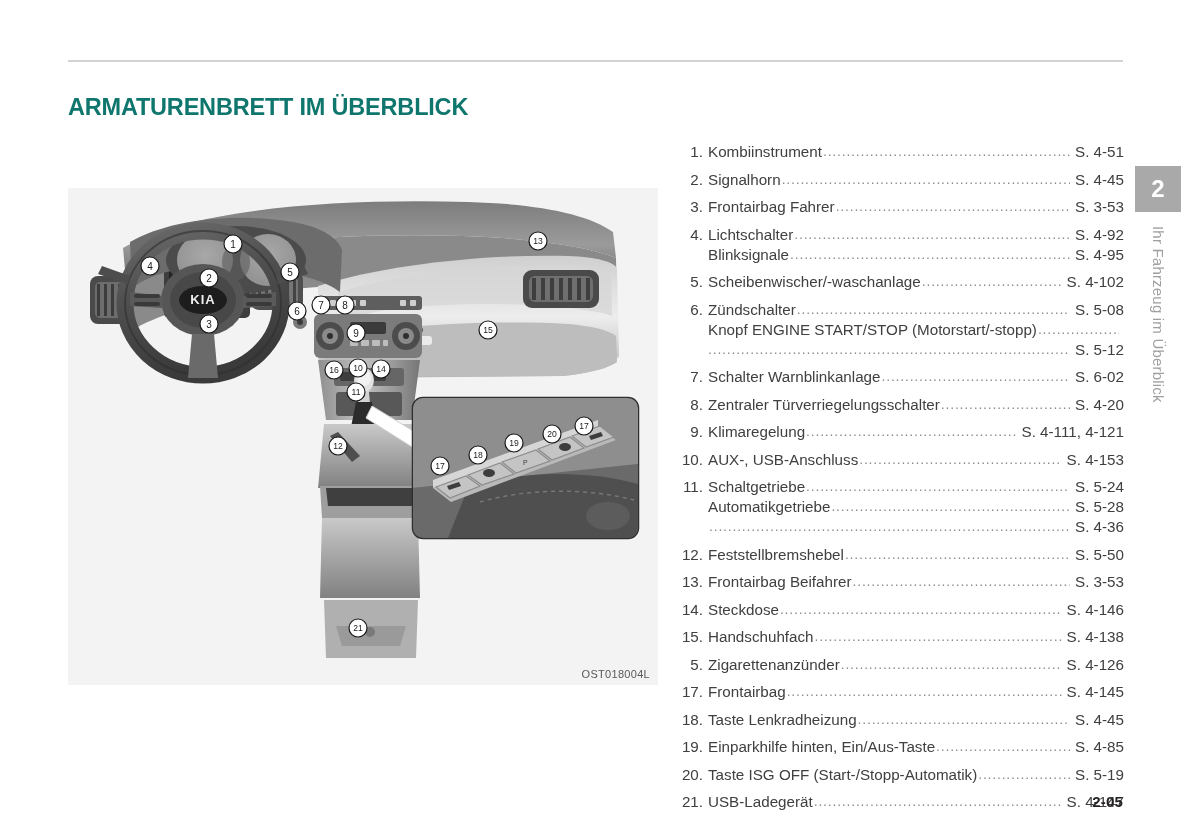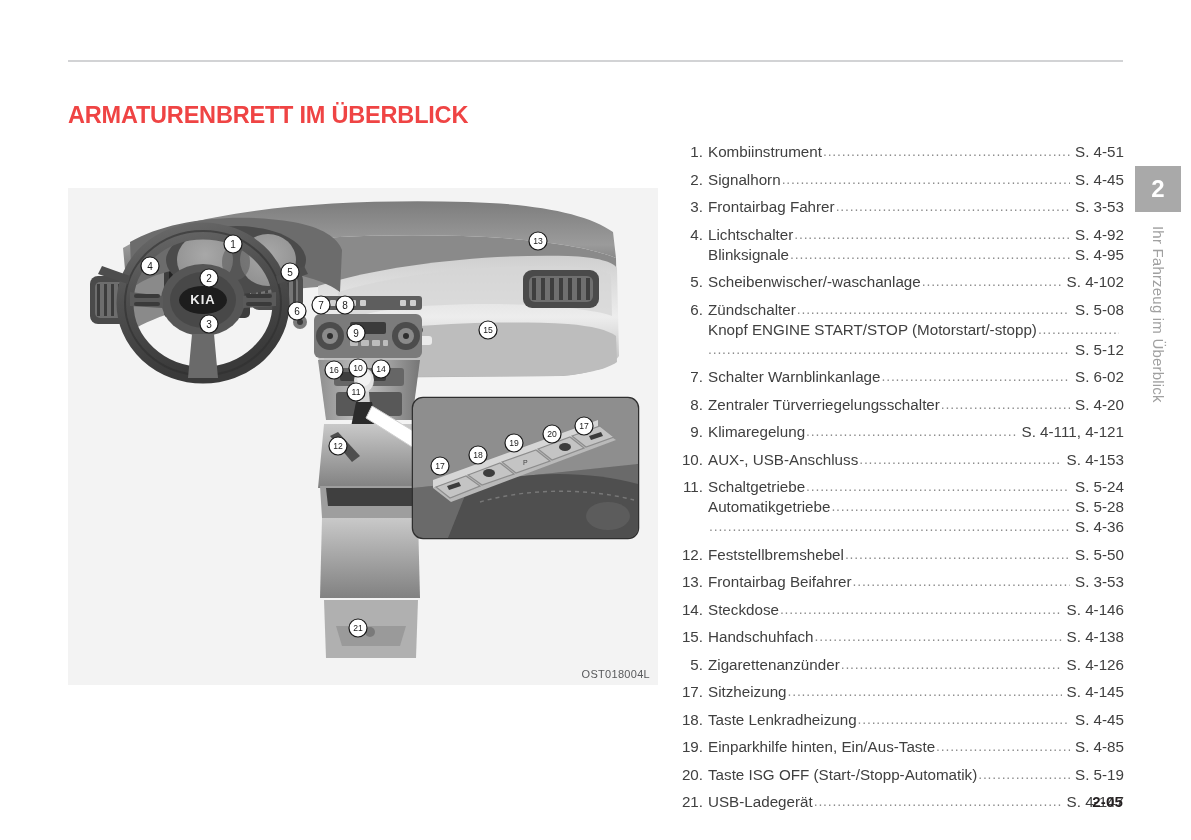--- a/index.html
+++ b/index.html
@@ -23,25 +23,25 @@
     top: 60px;
     width: 1055px;
     height: 2px;
     background: #d2d3d5;
   }
 
   
   .page-title {
     position: absolute;
     left: 68px;
-    top: 86px;
+    top: 78px;
     font-size: 23.5px;
     font-weight: bold;
     letter-spacing: -0.2px;
-    color: #ef4444;
+    color: #0f766e;
     font-family: "Liberation Sans", sans-serif;
     white-space: nowrap;
   }
 
   
   .figure-panel {
     position: absolute;
     left: 68px;
     top: 188px;
     width: 590px;
@@ -657,21 +657,21 @@
       <div class="toc-line">
         <span class="toc-num">5.</span>
         <span class="toc-label">Zigarettenanzünder</span>
         <span class="toc-dots">........................................................................................................................................................................................................</span>
         <span class="toc-page">S. 4-126</span>
       </div>
     </div>
     <div class="toc-entry">
       <div class="toc-line">
         <span class="toc-num">17.</span>
-        <span class="toc-label">Sitzheizung</span>
+        <span class="toc-label">Frontairbag</span>
         <span class="toc-dots">........................................................................................................................................................................................................</span>
         <span class="toc-page">S. 4-145</span>
       </div>
     </div>
     <div class="toc-entry">
       <div class="toc-line">
         <span class="toc-num">18.</span>
         <span class="toc-label">Taste Lenkradheizung</span>
         <span class="toc-dots">........................................................................................................................................................................................................</span>
         <span class="toc-page">S. 4-45</span>

